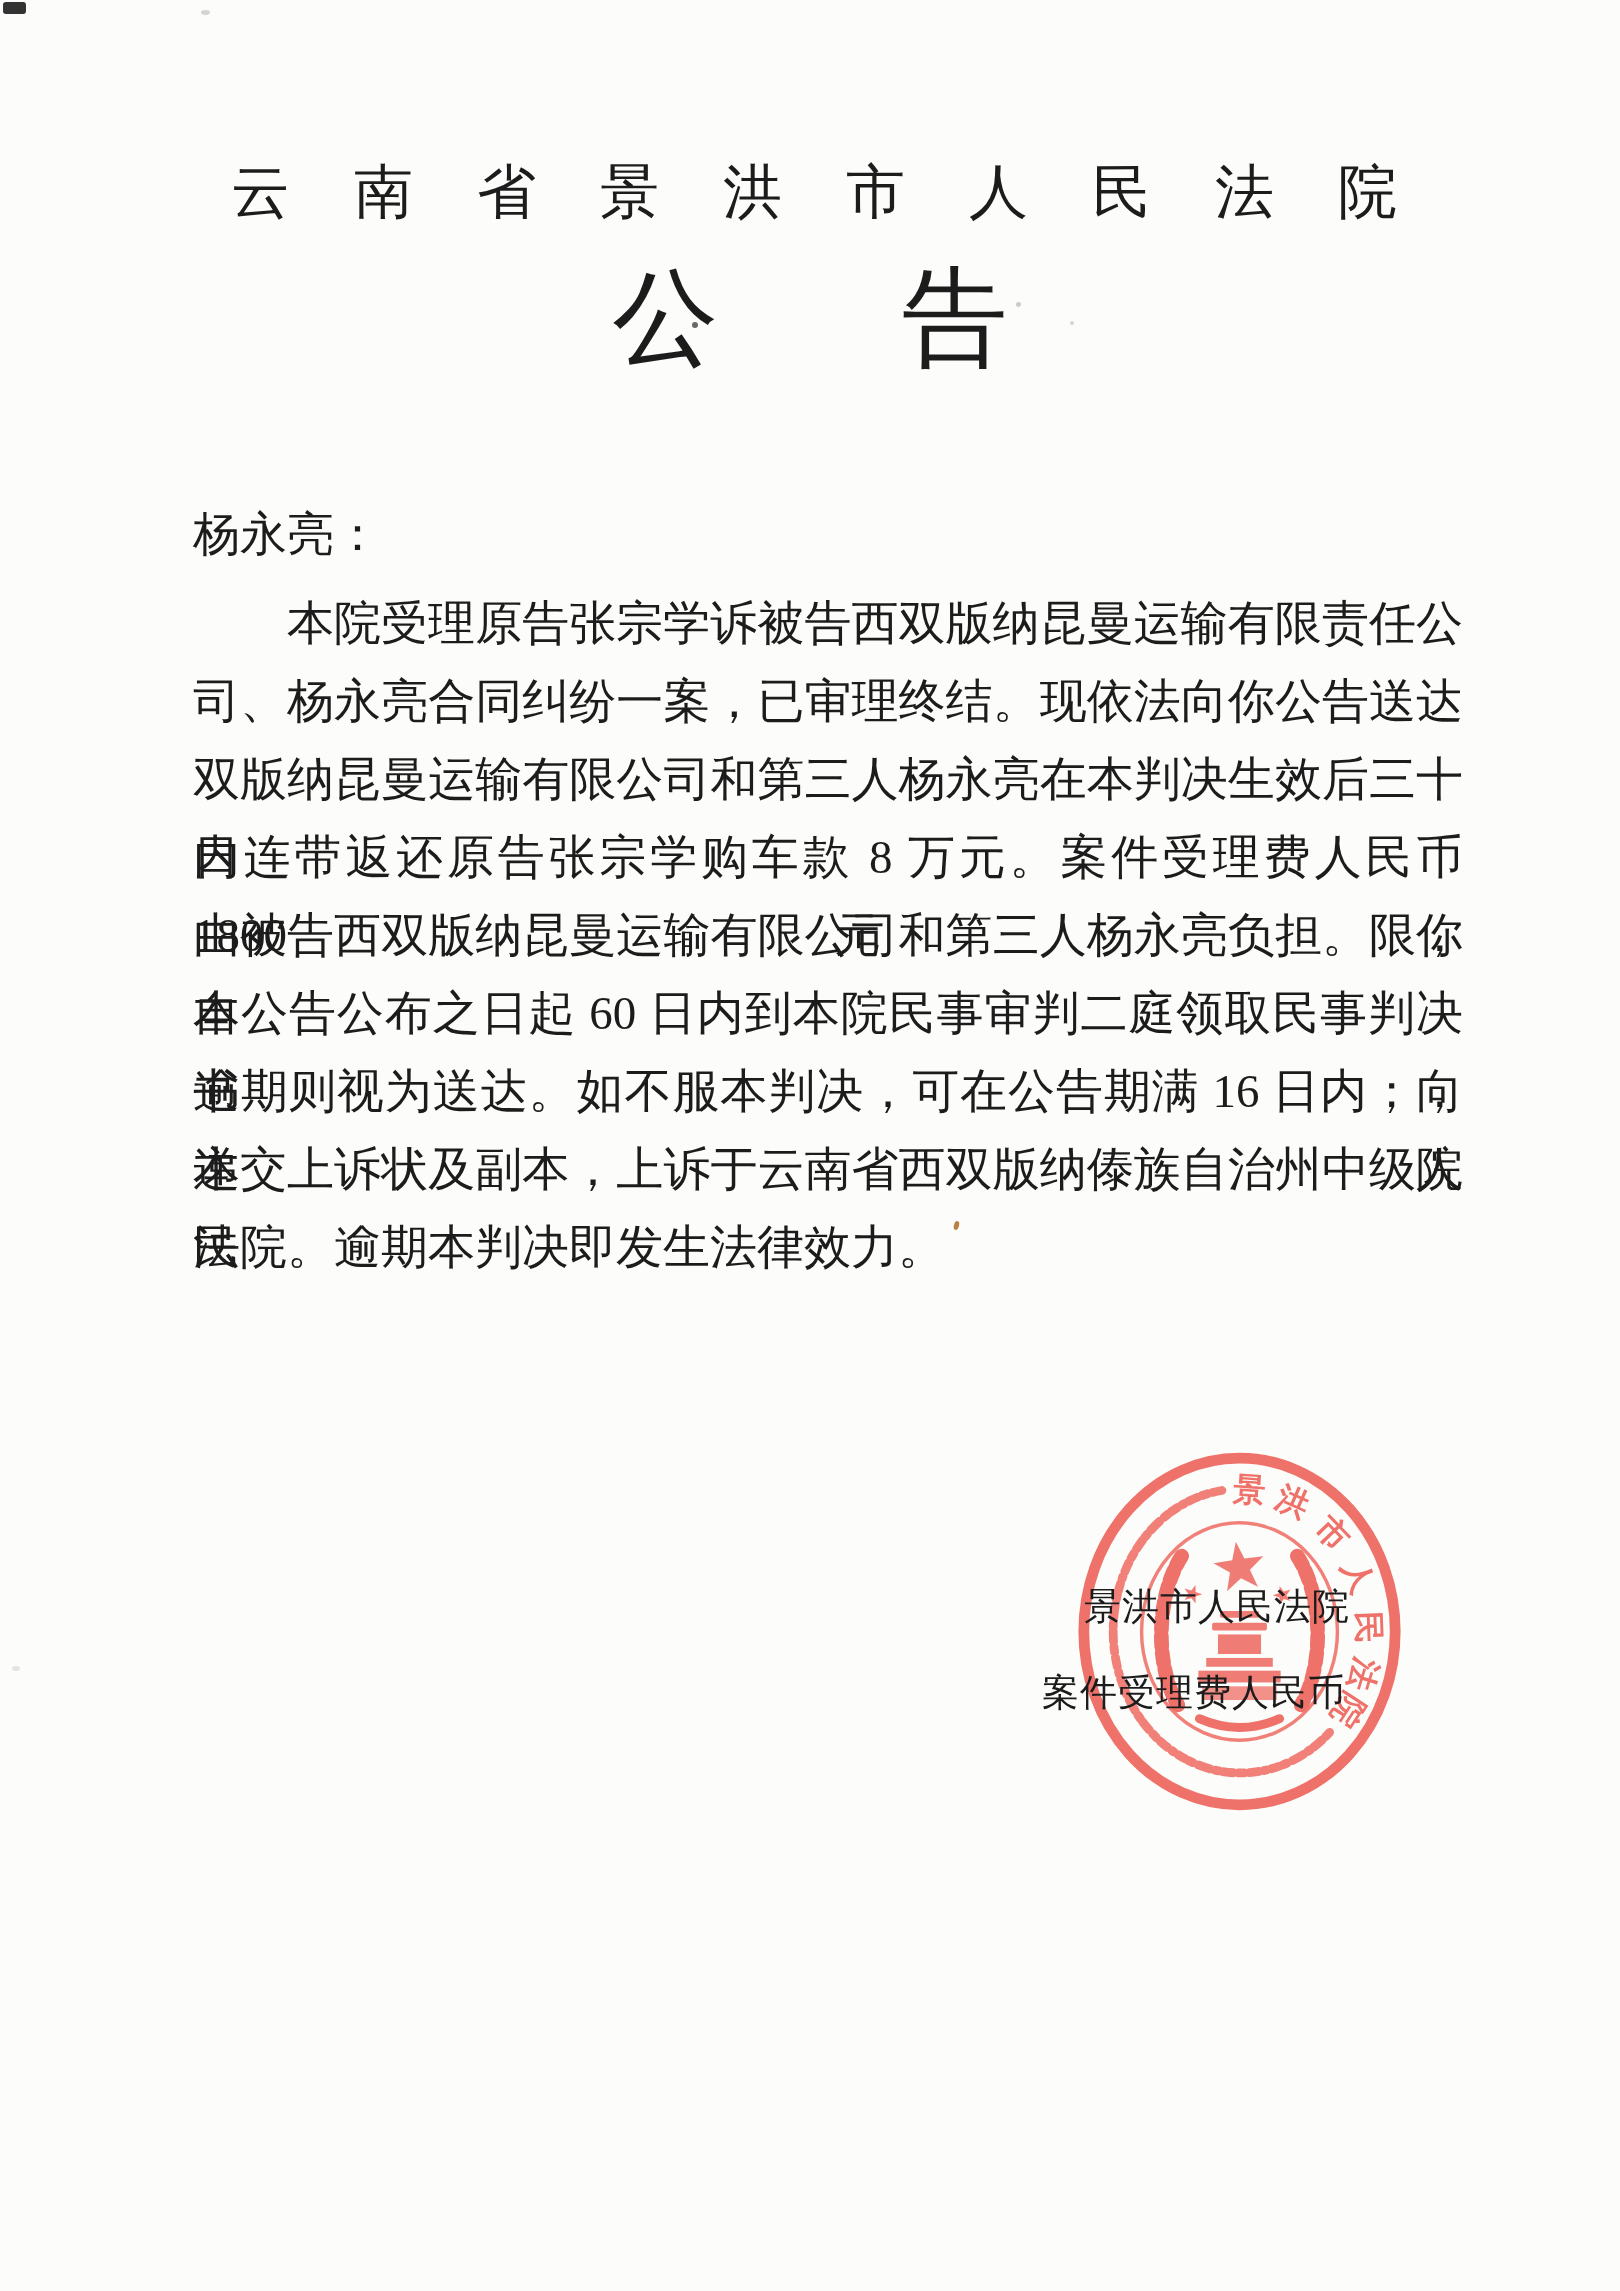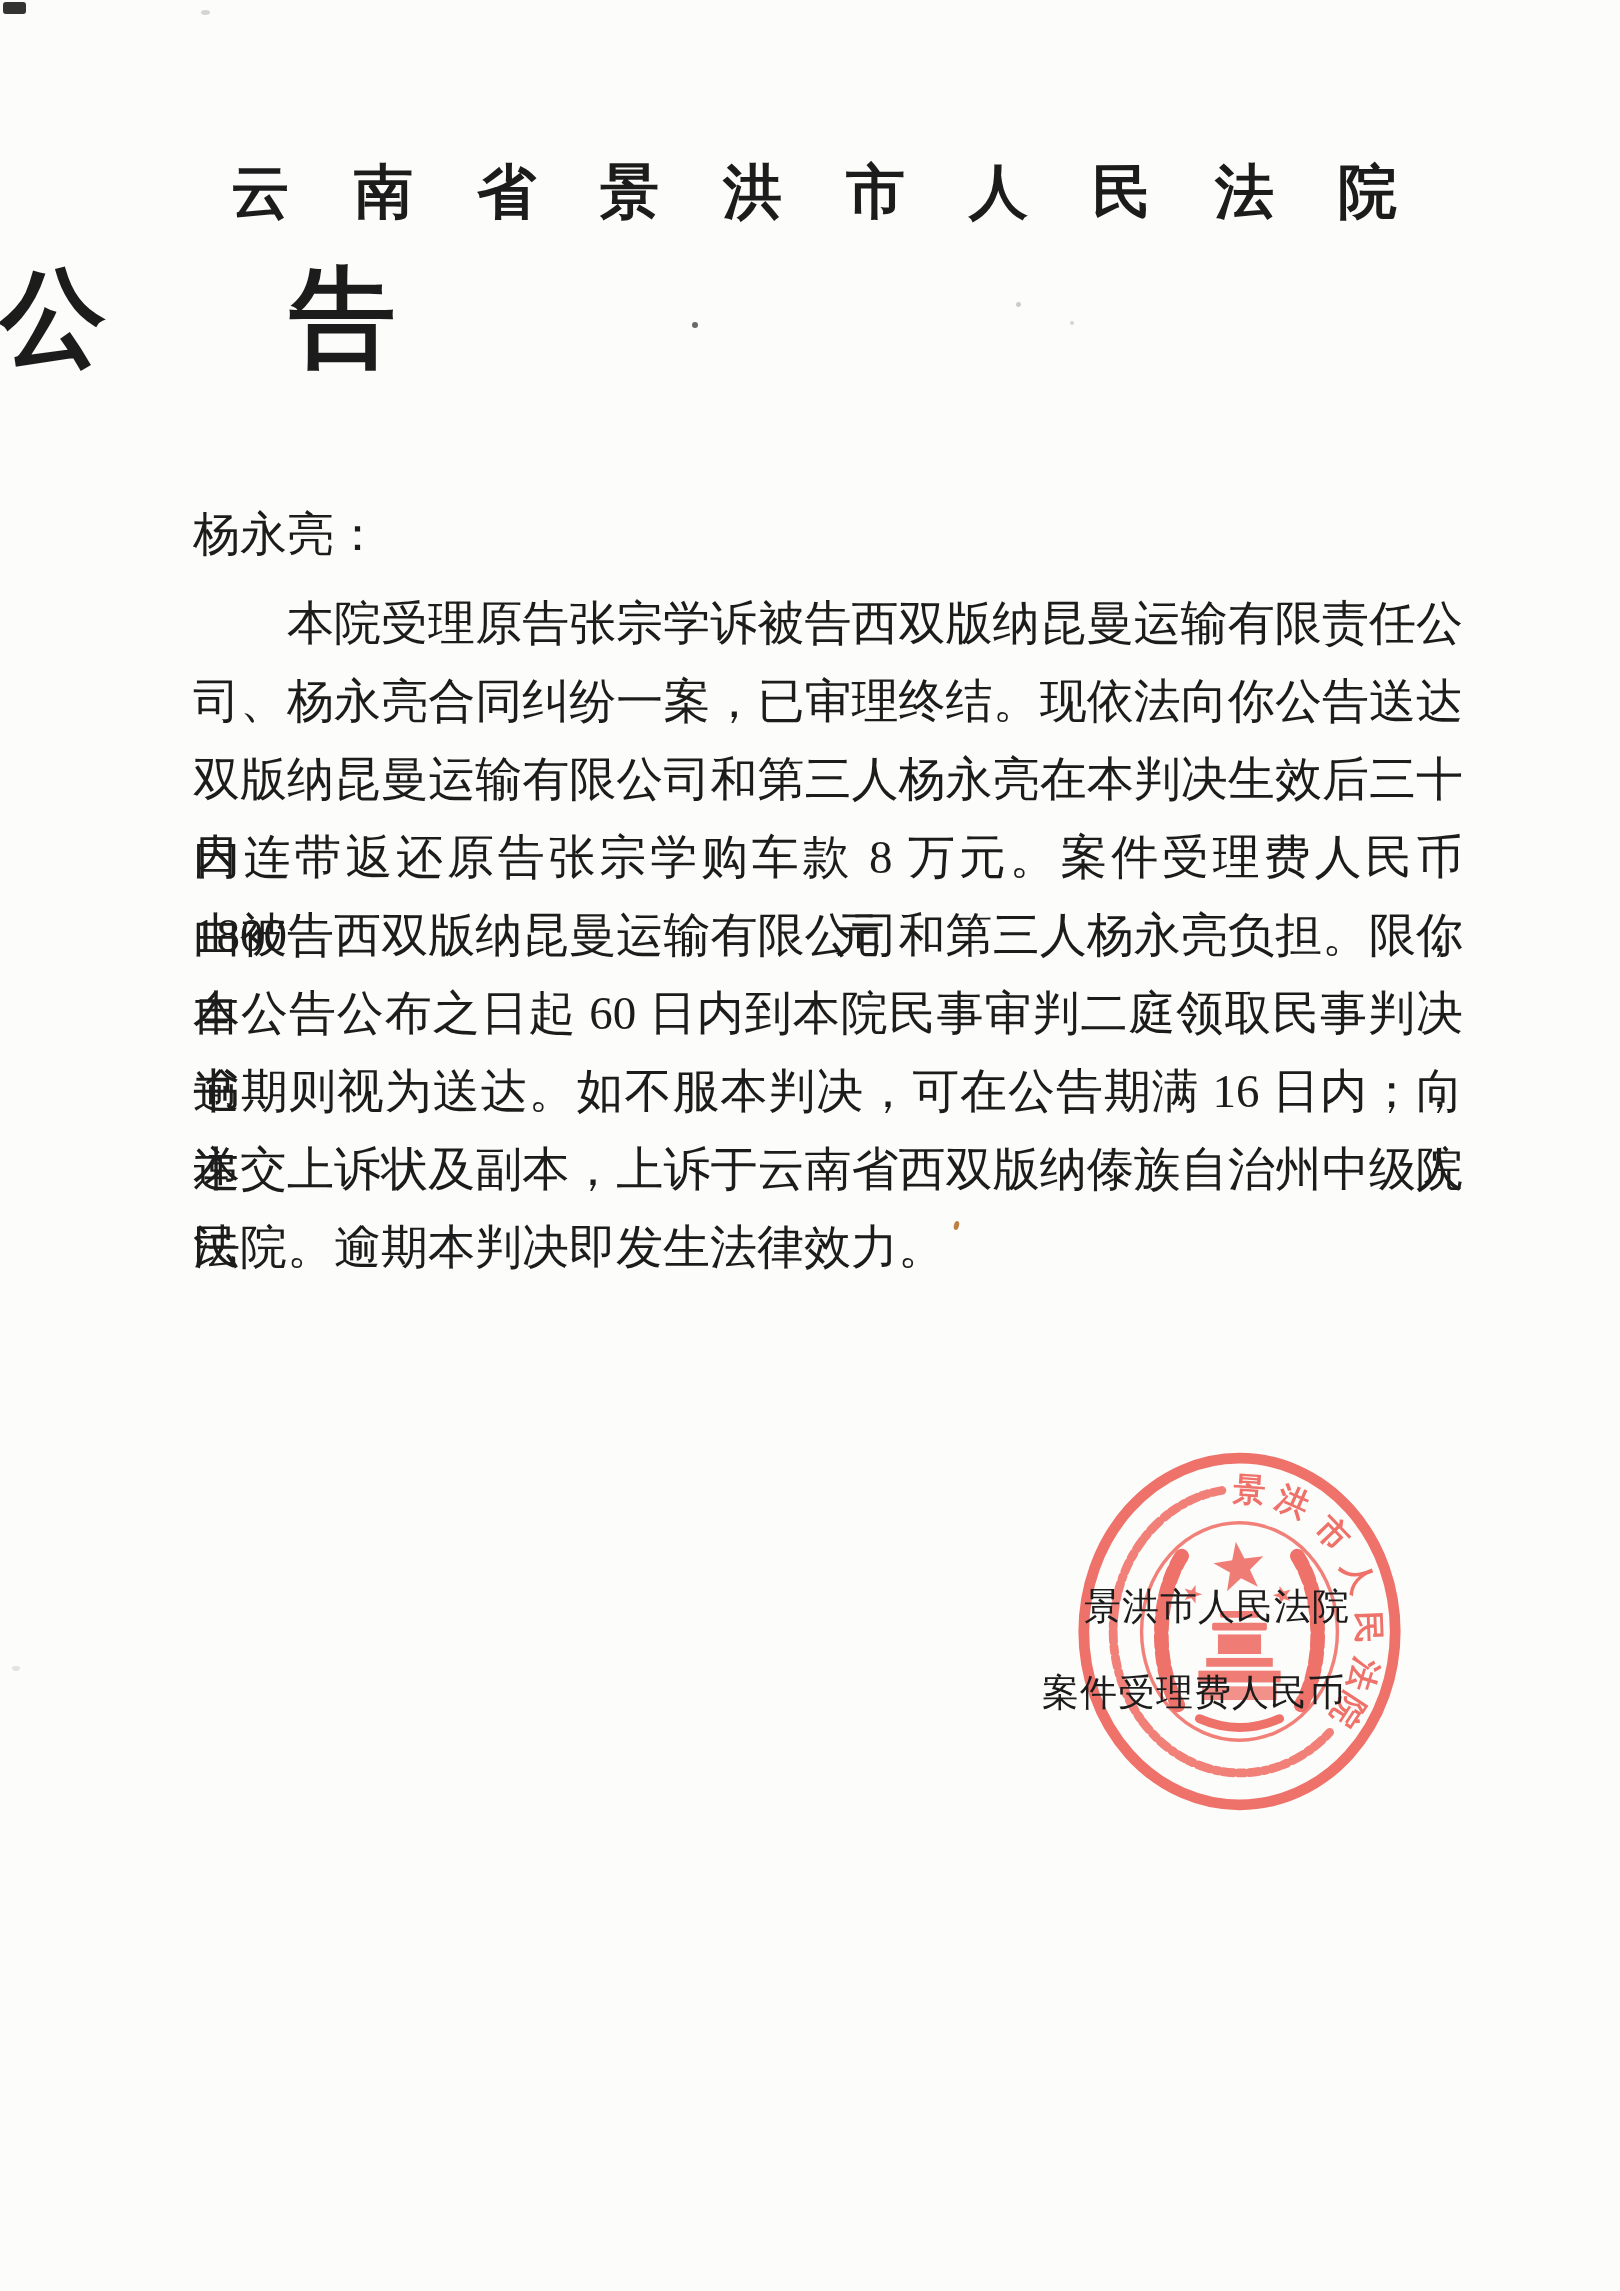--- a/index.html
+++ b/index.html
@@ -19,30 +19,31 @@
   
   .court-name {
     position: absolute;
     top: 160px; left: 8px; right: 0;
     font-size: 59px;
     line-height: 1.1;
     letter-spacing: 64px;
     text-indent: 64px;
     text-align: center;
     white-space: nowrap;
-    font-weight: 700;
+    font-weight: 400;
   }
   .notice-title {
     position: absolute;
     top: 261px; left: 0; right: 0;
     font-size: 106px;
     line-height: 1.1;
     word-spacing: 157px;
+    text-align: center;
     white-space: nowrap;
-    font-weight: 700;
+    font-weight: 400;
   }
 
   
   .addressee {
     position: absolute;
     left: 193px; top: 506px;
     font-size: 47px;
     line-height: 1.2;
   }
   .body-block {

